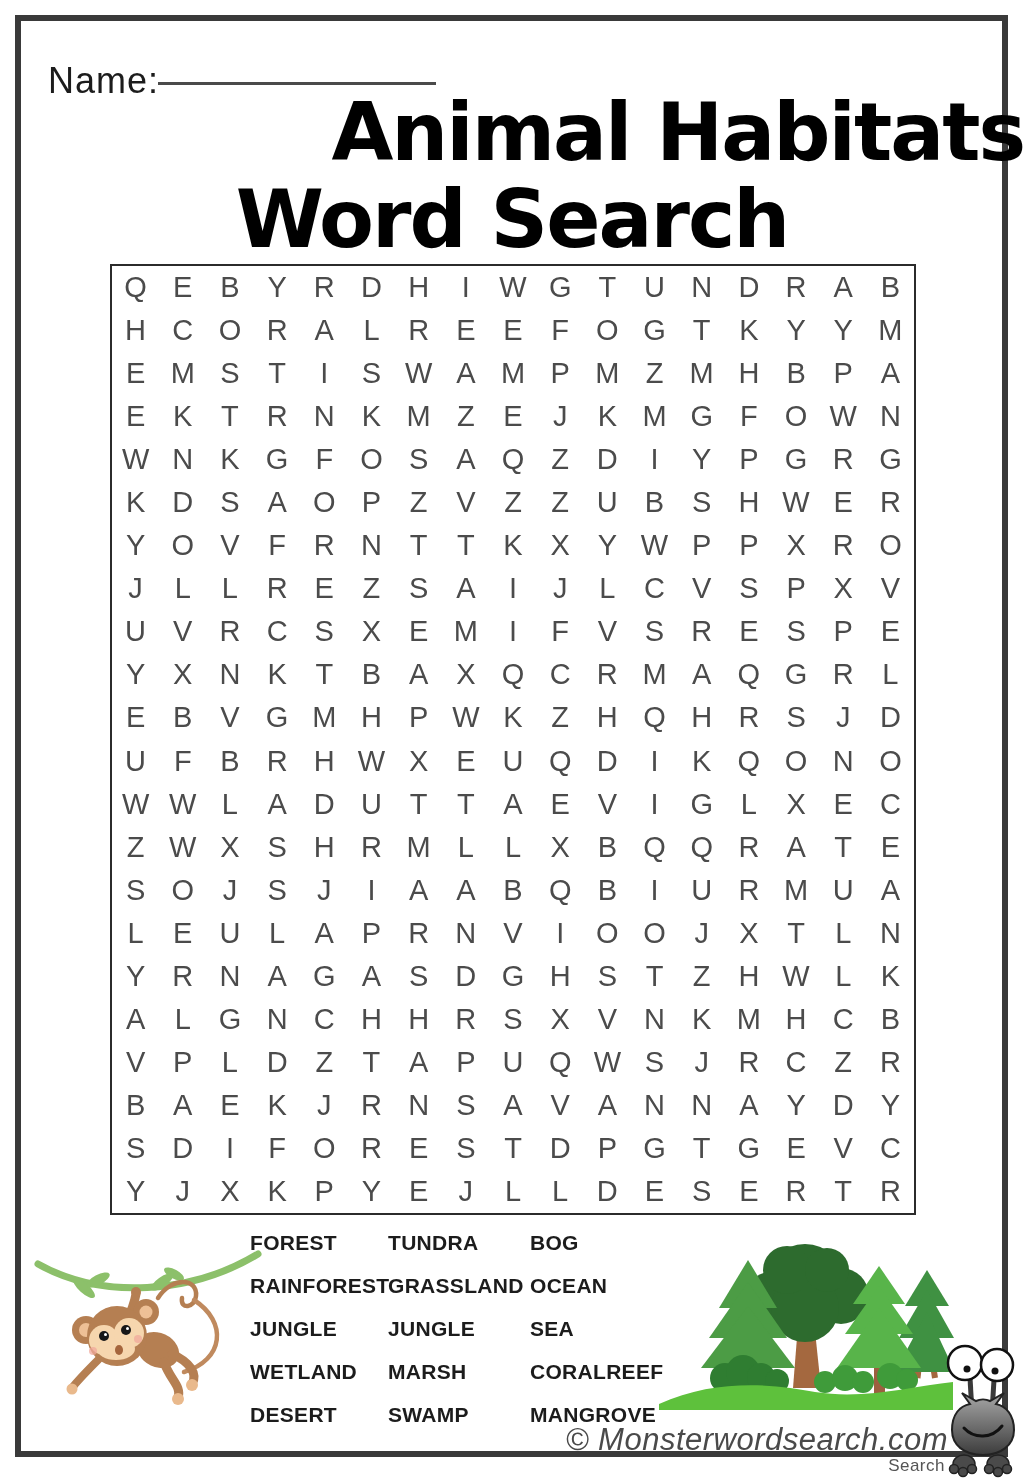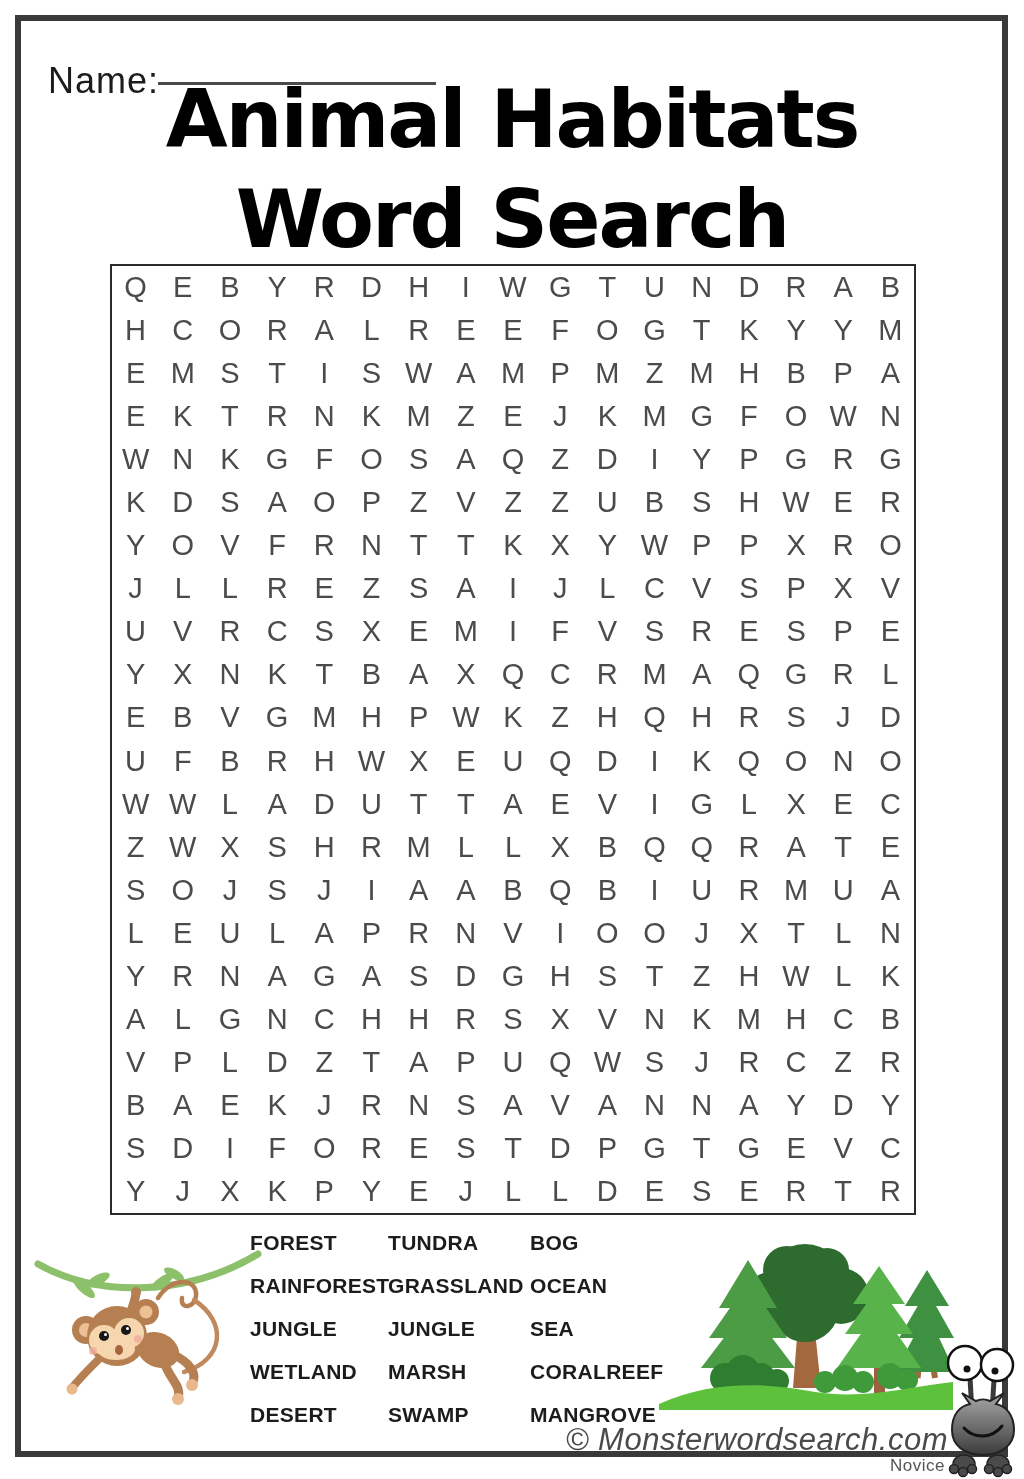--- a/index.html
+++ b/index.html
@@ -17,21 +17,21 @@
   }
   .name-line{
     position:absolute;left:158px;top:46px;width:278px;height:36px;
     border-bottom:3px solid #4a4a4a;z-index:2;
   }
   .title{
     position:absolute;left:0;width:1024px;text-align:center;color:#000;
     font-family:"DejaVu Sans", sans-serif;font-weight:bold;
     font-size:80px;letter-spacing:-2px;z-index:2;line-height:1;
   }
-  .title-line1{top:80px;}
+  .title-line1{top:93px;text-align:right;}
   .title-line2{top:180px;}
   .word-grid{
     position:absolute;left:110px;top:264px;width:806px;height:951px;
     border:2px solid #2b2b2b;box-sizing:border-box;z-index:2;
     display:grid;grid-template-columns:repeat(17,1fr);grid-template-rows:repeat(22,1fr);
   }
   .word-grid .cell{
     display:flex;align-items:center;justify-content:center;
     font-size:29px;color:#4b4b4b;font-weight:400;
   }
@@ -584,13 +584,13 @@
     <circle cx="14" cy="131" r="4.5"></circle>
       <circle cx="23" cy="134" r="4.5"></circle>
       <circle cx="32" cy="131" r="4.5"></circle>
     <circle cx="49" cy="131" r="4.5"></circle>
       <circle cx="58" cy="134" r="4.5"></circle>
       <circle cx="67" cy="131" r="4.5"></circle>
   </g>
 </svg>
 
 <div class="copyright">© Monsterwordsearch.com</div>
-<div class="novice">Novice</div>
+<div class="novice">Search</div>
 
 </body></html>

